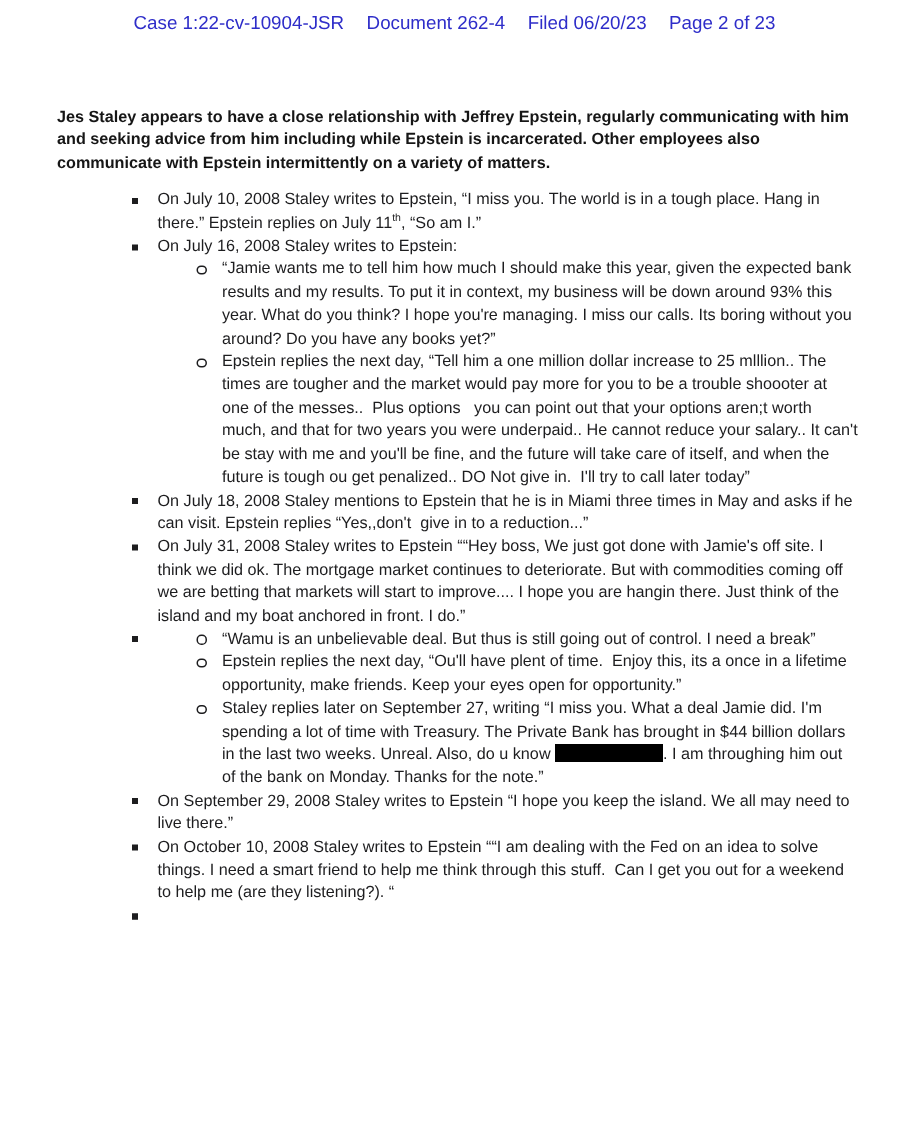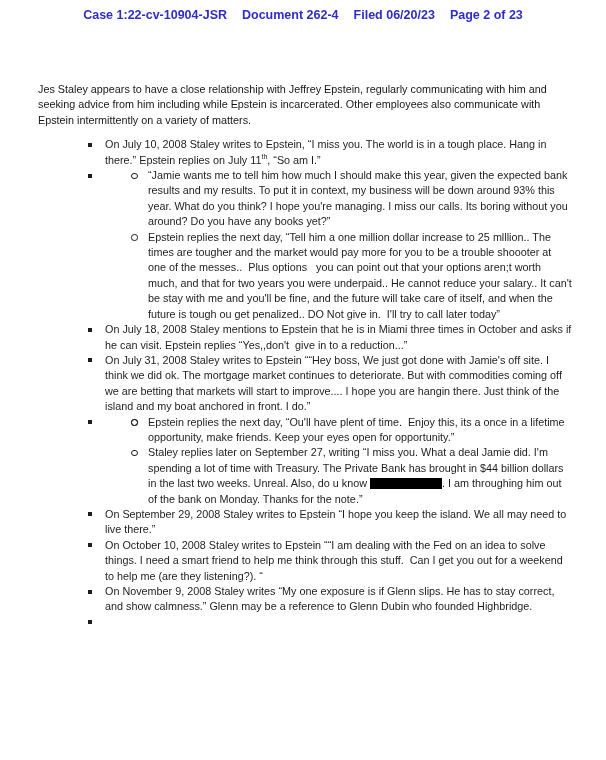--- a/index.html
+++ b/index.html
@@ -9,33 +9,32 @@
     color: #1d1d1f;
   }
   .page { width: 606px; height: 760px; position: relative; background: #ffffff; }
 
   .ecf-header {
     display: flex; justify-content: center; gap: 15px;
     padding-top: 8px;
     font-size: 12.5px; line-height: 14px;
     color: #2e2dc9;
     white-space: pre;
-    font-weight: bold;
   }
 
   .content {
     padding: 45px 34px 0 38px;
     font-size: 10.8px;
     line-height: 15.4px;
   }
 
   .intro {
-    font-weight: normal;
+    font-weight: bold;
     color: #161616;
-    margin: 15px 0 9px 0;
+    margin: 4px 0 9px 0;
     white-space: pre-wrap;
   }
 
   .list { }
   .li { position: relative; }
   .li .t { white-space: pre-wrap; }
 
   .li.l1 { padding-left: 67px; }
   .li.l1 > .marker {
     position: absolute; left: 50px; top: 5.5px;
@@ -77,49 +76,51 @@
 
     <div class="list">
 
       <div class="li l1">
         <span class="marker"></span>
         <span class="t"><span>On July 10, 2008 Staley writes to Epstein, “I miss you. The world is in a tough place. Hang in there.” Epstein replies on July 11</span><sup class="sup">th</sup><span>, “So am I.”</span></span>
       </div>
 
       <div class="li l1">
         <span class="marker"></span>
+        <span class="t">On July 16, 2008 Staley writes to Epstein:</span>
       </div>
 
       <div class="li l2">
         <span class="marker"></span>
         <span class="t">“Jamie wants me to tell him how much I should make this year, given the expected bank results and my results. To put it in context, my business will be down around 93% this year. What do you think? I hope you're managing. I miss our calls. Its boring without you around? Do you have any books yet?”</span>
       </div>
 
       <div class="li l2">
         <span class="marker"></span>
         <span class="t">Epstein replies the next day, “Tell him a one million dollar increase to 25 mlllion.. The times are tougher and the market would pay more for you to be a trouble shoooter at one of the messes..  Plus options   you can point out that your options aren;t worth much, and that for two years you were underpaid.. He cannot reduce your salary.. It can't be stay with me and you'll be fine, and the future will take care of itself, and when the future is tough ou get penalized.. DO Not give in.  I'll try to call later today”</span>
       </div>
 
       <div class="li l1">
         <span class="marker"></span>
-        <span class="t">On July 18, 2008 Staley mentions to Epstein that he is in Miami three times in October and asks if he can visit. Epstein replies “Yes,,don't  give in to a reduction...”</span>
+        <span class="t">On July 18, 2008 Staley mentions to Epstein that he is in Miami three times in May and asks if he can visit. Epstein replies “Yes,,don't  give in to a reduction...”</span>
       </div>
 
       <div class="li l1">
         <span class="marker"></span>
         <span class="t">On July 31, 2008 Staley writes to Epstein ““Hey boss, We just got done with Jamie's off site. I think we did ok. The mortgage market continues to deteriorate. But with commodities coming off we are betting that markets will start to improve.... I hope you are hangin there. Just think of the island and my boat anchored in front. I do.”</span>
       </div>
 
 
       <div class="li l1">
         <span class="marker"></span>
       </div>
 
       <div class="li l2">
         <span class="marker"></span>
+        <span class="t">“Wamu is an unbelievable deal. But thus is still going out of control. I need a break”</span>
       </div>
 
       <div class="li l2">
         <span class="marker"></span>
         <span class="t">Epstein replies the next day, “Ou'll have plent of time.  Enjoy this, its a once in a lifetime opportunity, make friends. Keep your eyes open for opportunity.”</span>
       </div>
 
       <div class="li l2">
         <span class="marker"></span>
         <span class="t"><span>Staley replies later on September 27, writing “I miss you. What a deal Jamie did. I'm spending a lot of time with Treasury. The Private Bank has brought in $44 billion dollars in the last two weeks. Unreal. Also, do u know </span><span class="redaction"></span><span>. I am throughing him out of the bank on Monday. Thanks for the note.”</span></span>
@@ -131,21 +132,20 @@
       </div>
 
       <div class="li l1">
         <span class="marker"></span>
         <span class="t">On October 10, 2008 Staley writes to Epstein ““I am dealing with the Fed on an idea to solve things. I need a smart friend to help me think through this stuff.  Can I get you out for a weekend to help me (are they listening?). “</span>
       </div>
 
 
       <div class="li l1">
         <span class="marker"></span>
-        <span class="t">On November 9, 2008 Staley writes “My one exposure is if Glenn slips. He has to stay correct, and show calmness.” Glenn may be a reference to Glenn Dubin who founded Highbridge.</span>
       </div>
 
       <div class="li l1">
         <span class="marker"></span>
       </div>
 
     </div>
   </div>
 </div>
 

